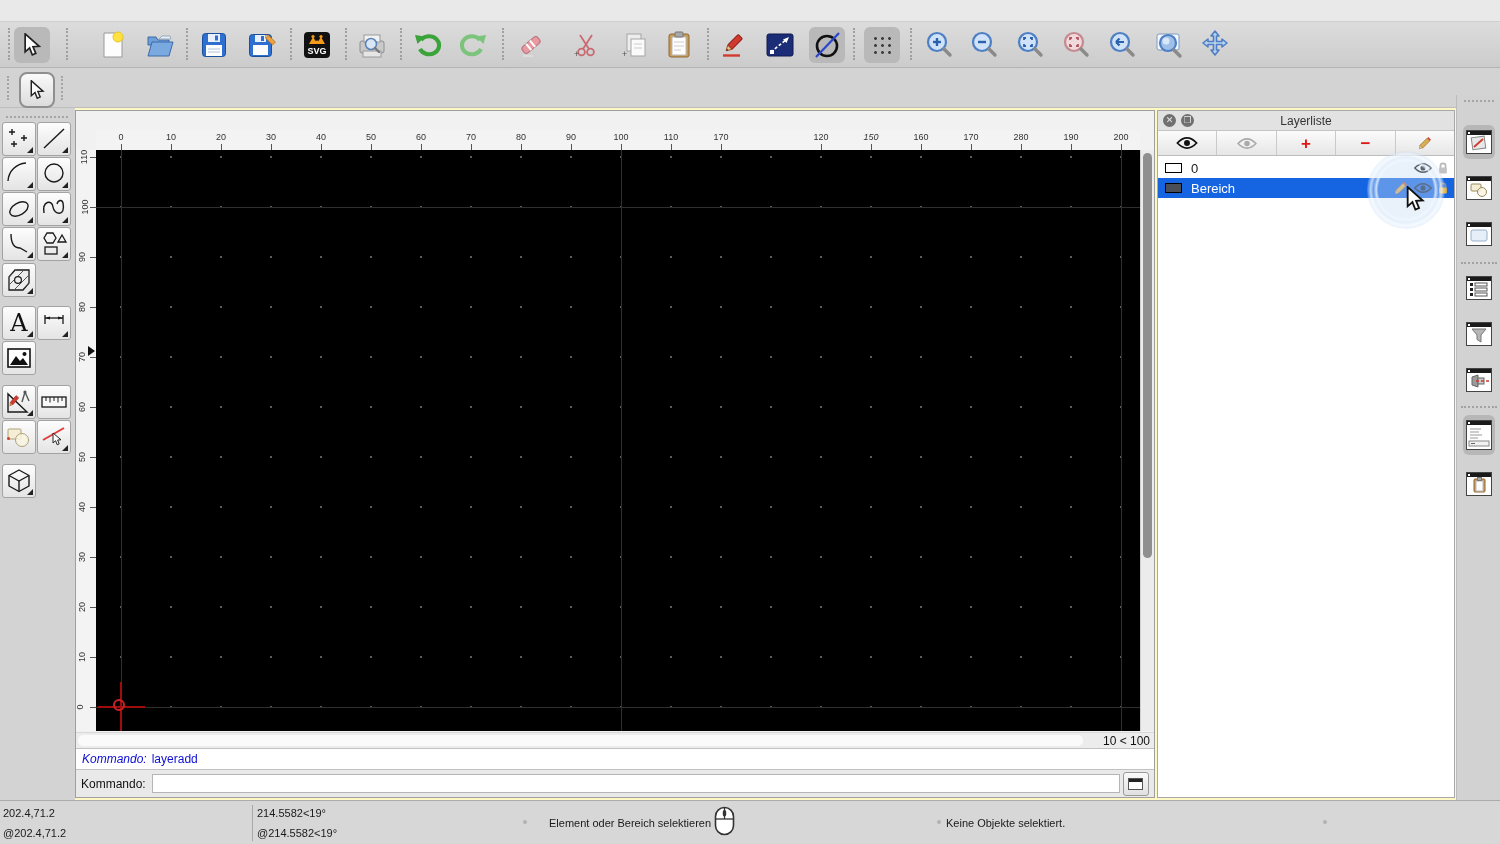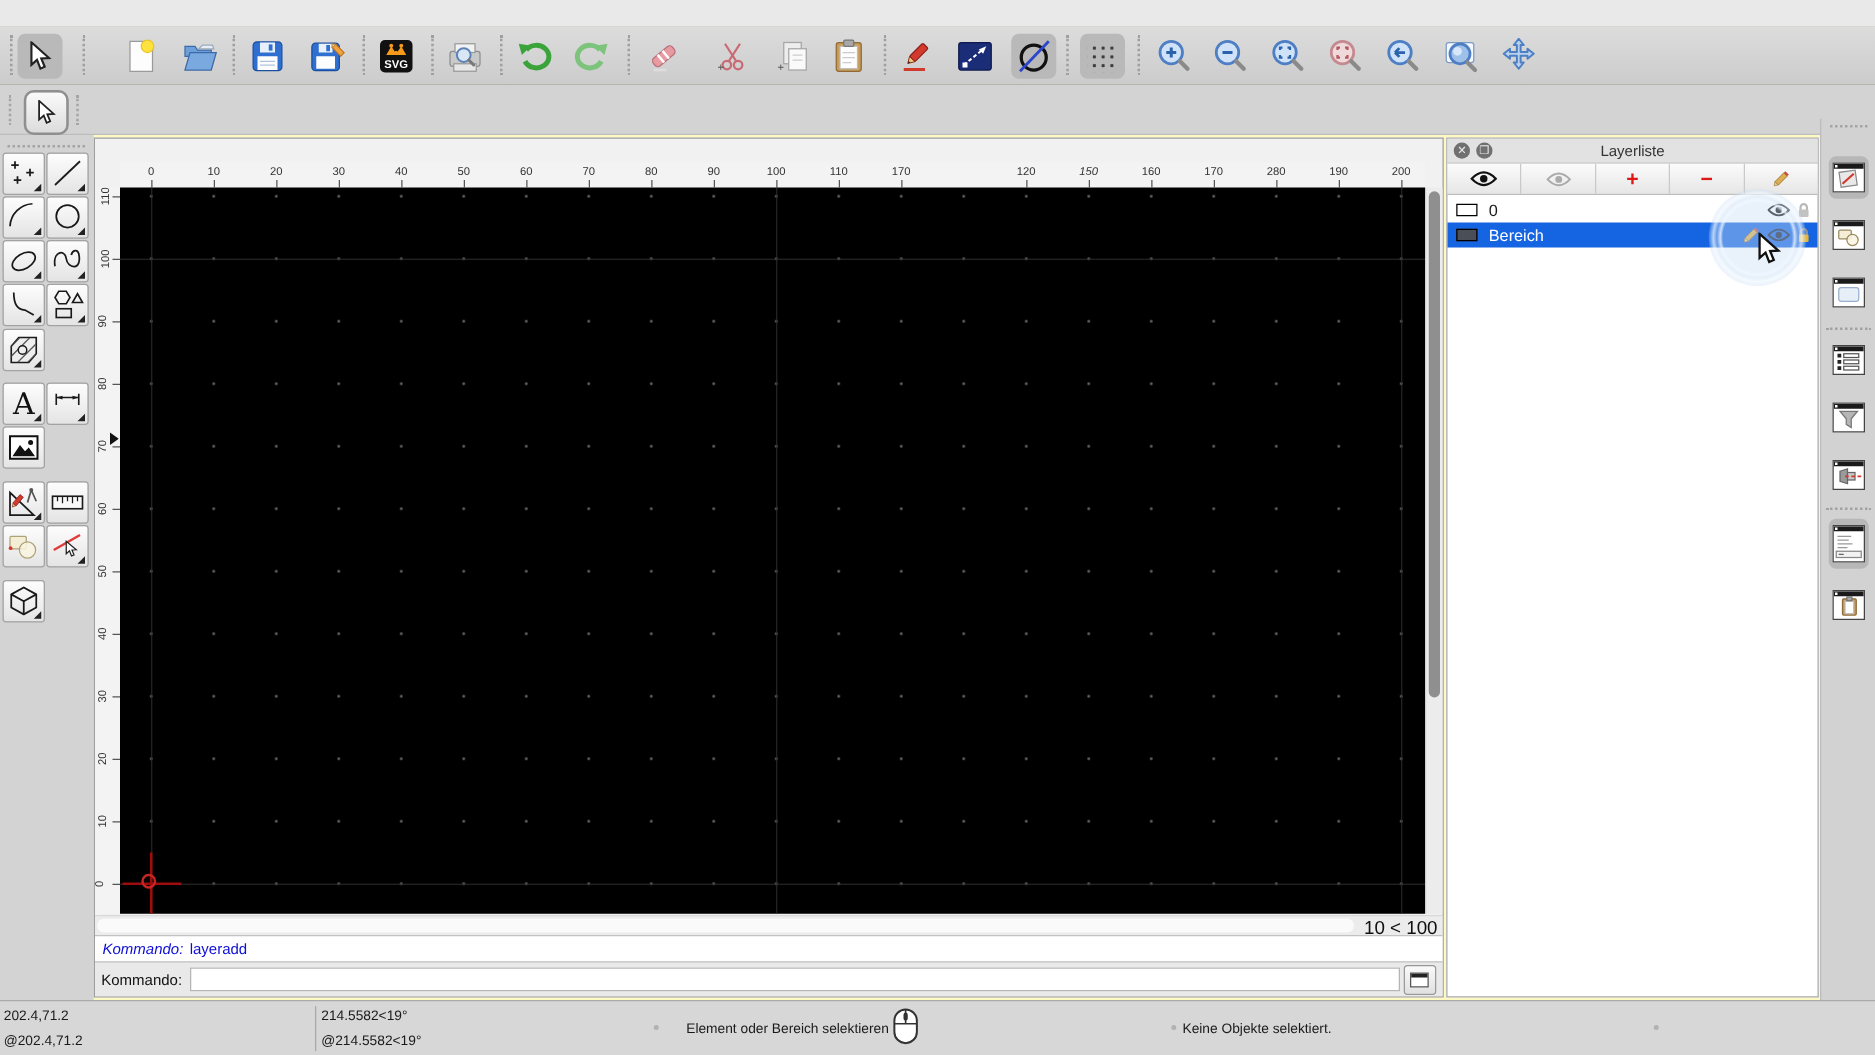--- a/index.html
+++ b/index.html
@@ -64,21 +64,21 @@
   .ox{position:absolute;left:2px;top:556px;width:47px;height:2px;background:#9e0c0c;}
   .oy{position:absolute;left:24px;top:532px;width:2px;height:49px;background:#9e0c0c;}
   .oc{position:absolute;left:17px;top:549px;width:12px;height:12px;border:2px solid #c62525;
       border-radius:50%;box-sizing:border-box;}
   .vscroll{position:absolute;right:0;top:39px;width:14px;height:581px;background:#ececec;
            border-left:1px solid #cfcfcf;box-sizing:border-box;}
   .vthumb{position:absolute;left:2px;top:3px;width:9px;height:405px;background:#8f8f8f;border-radius:5px;}
   .hstrip{position:absolute;left:0;top:621px;width:100%;height:16px;background:#ececec;
           border-top:1px solid #d8d8d8;box-sizing:border-box;}
   .hthumb{position:absolute;left:2px;top:2px;width:1005px;height:11px;background:#fafafa;border-radius:5px;}
-  .gridstat{position:absolute;right:4px;top:1px;font-size:15px;color:#111;}
+  .gridstat{position:absolute;right:4px;top:1px;font-size:12px;color:#111;}
   .cmdhist{position:absolute;left:0;top:637px;width:100%;height:21px;background:#fff;
            border-top:1px solid #c2c2c2;font-size:12px;display:flex;align-items:center;
            padding-left:6px;box-sizing:border-box;color:#0d0dd6;}
   .cmdhist .klabel{font-style:italic;margin-right:5px;}
   .cmdrow{position:absolute;left:0;top:658px;width:100%;height:28px;background:#e9e9e9;
           border-top:1px solid #c2c2c2;display:flex;align-items:center;padding-left:5px;
           box-sizing:border-box;font-size:12px;color:#111;}
   .cmdinput{margin-left:6px;width:968px;height:19px;border:1px solid #b5b5b5;background:#fff;
             font-size:12px;font-family:inherit;padding:0 3px;box-sizing:border-box;}
   .cmdbtn{margin-left:3px;width:24px;height:22px;border:1px solid #9a9a9a;border-radius:3px;

